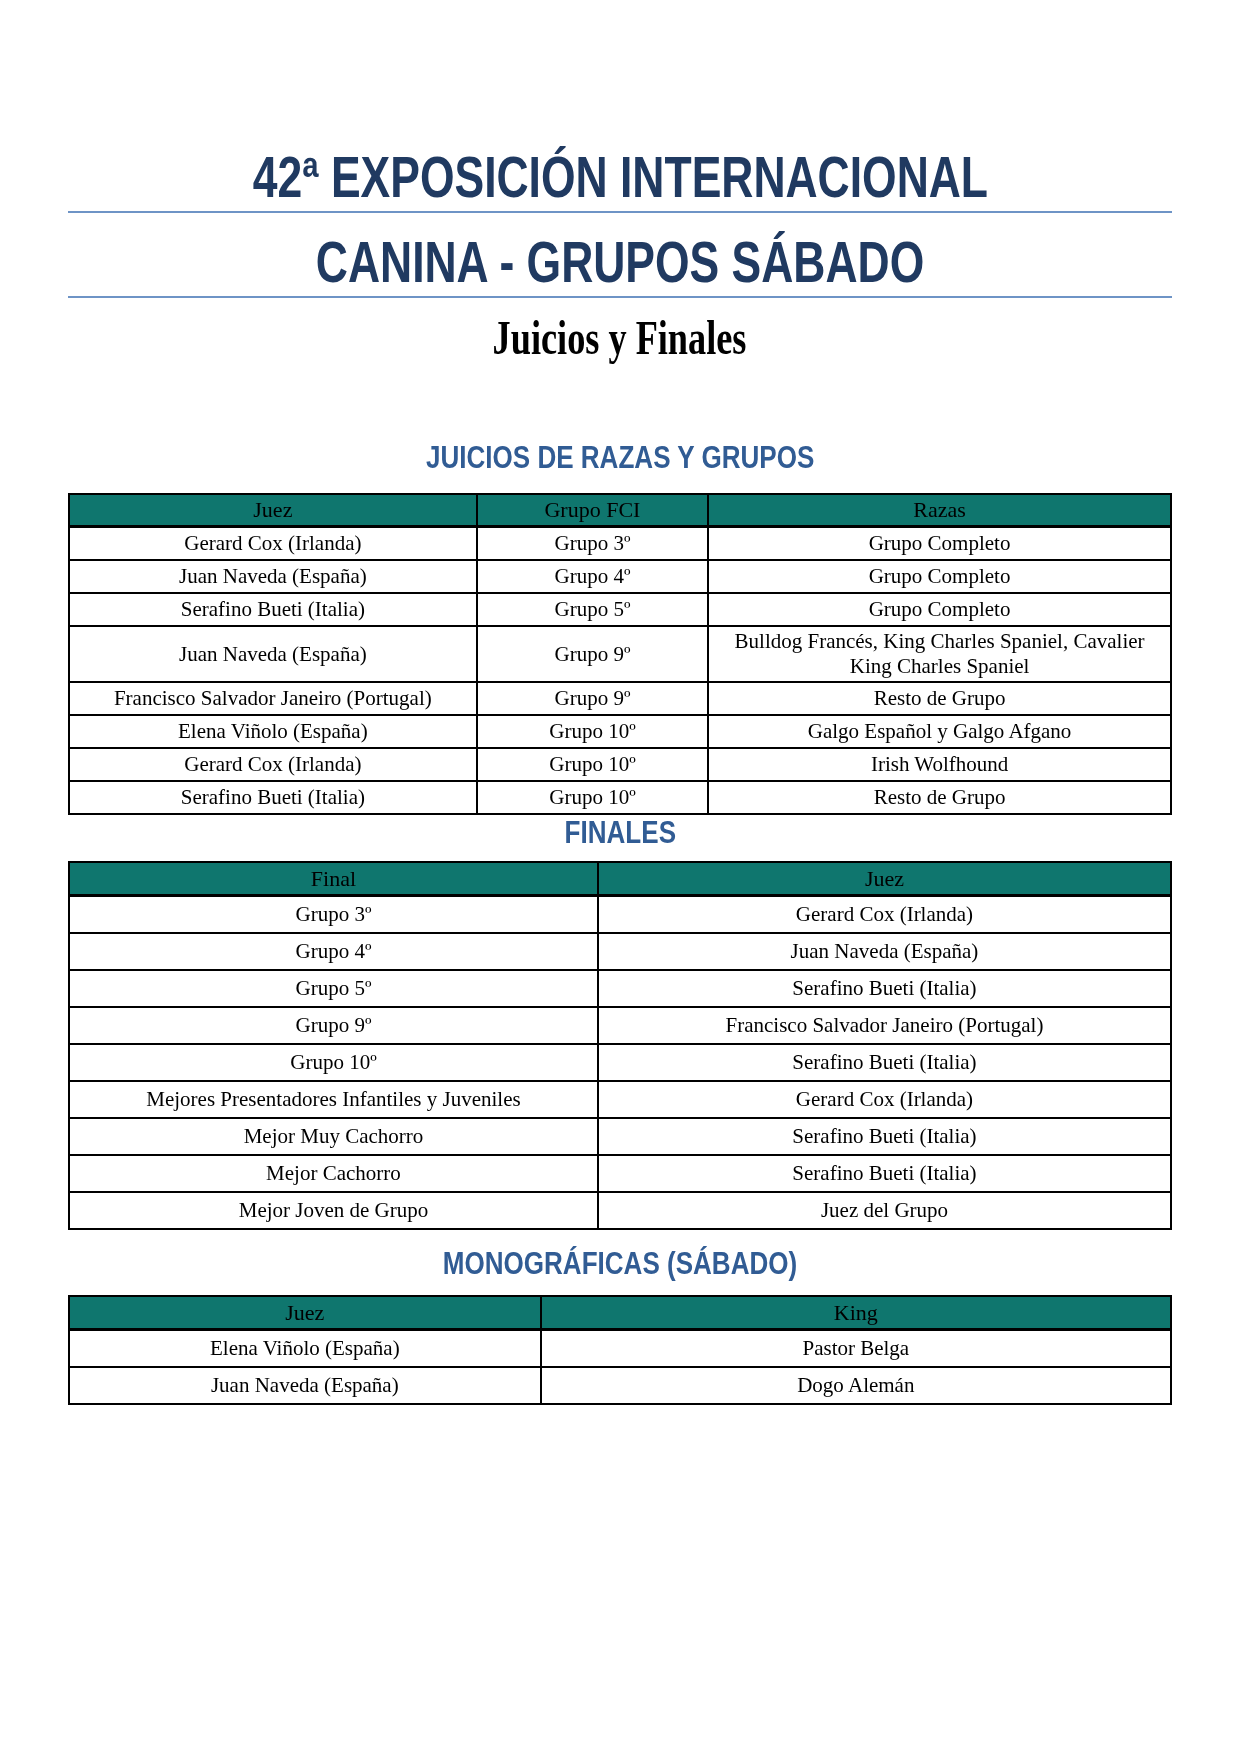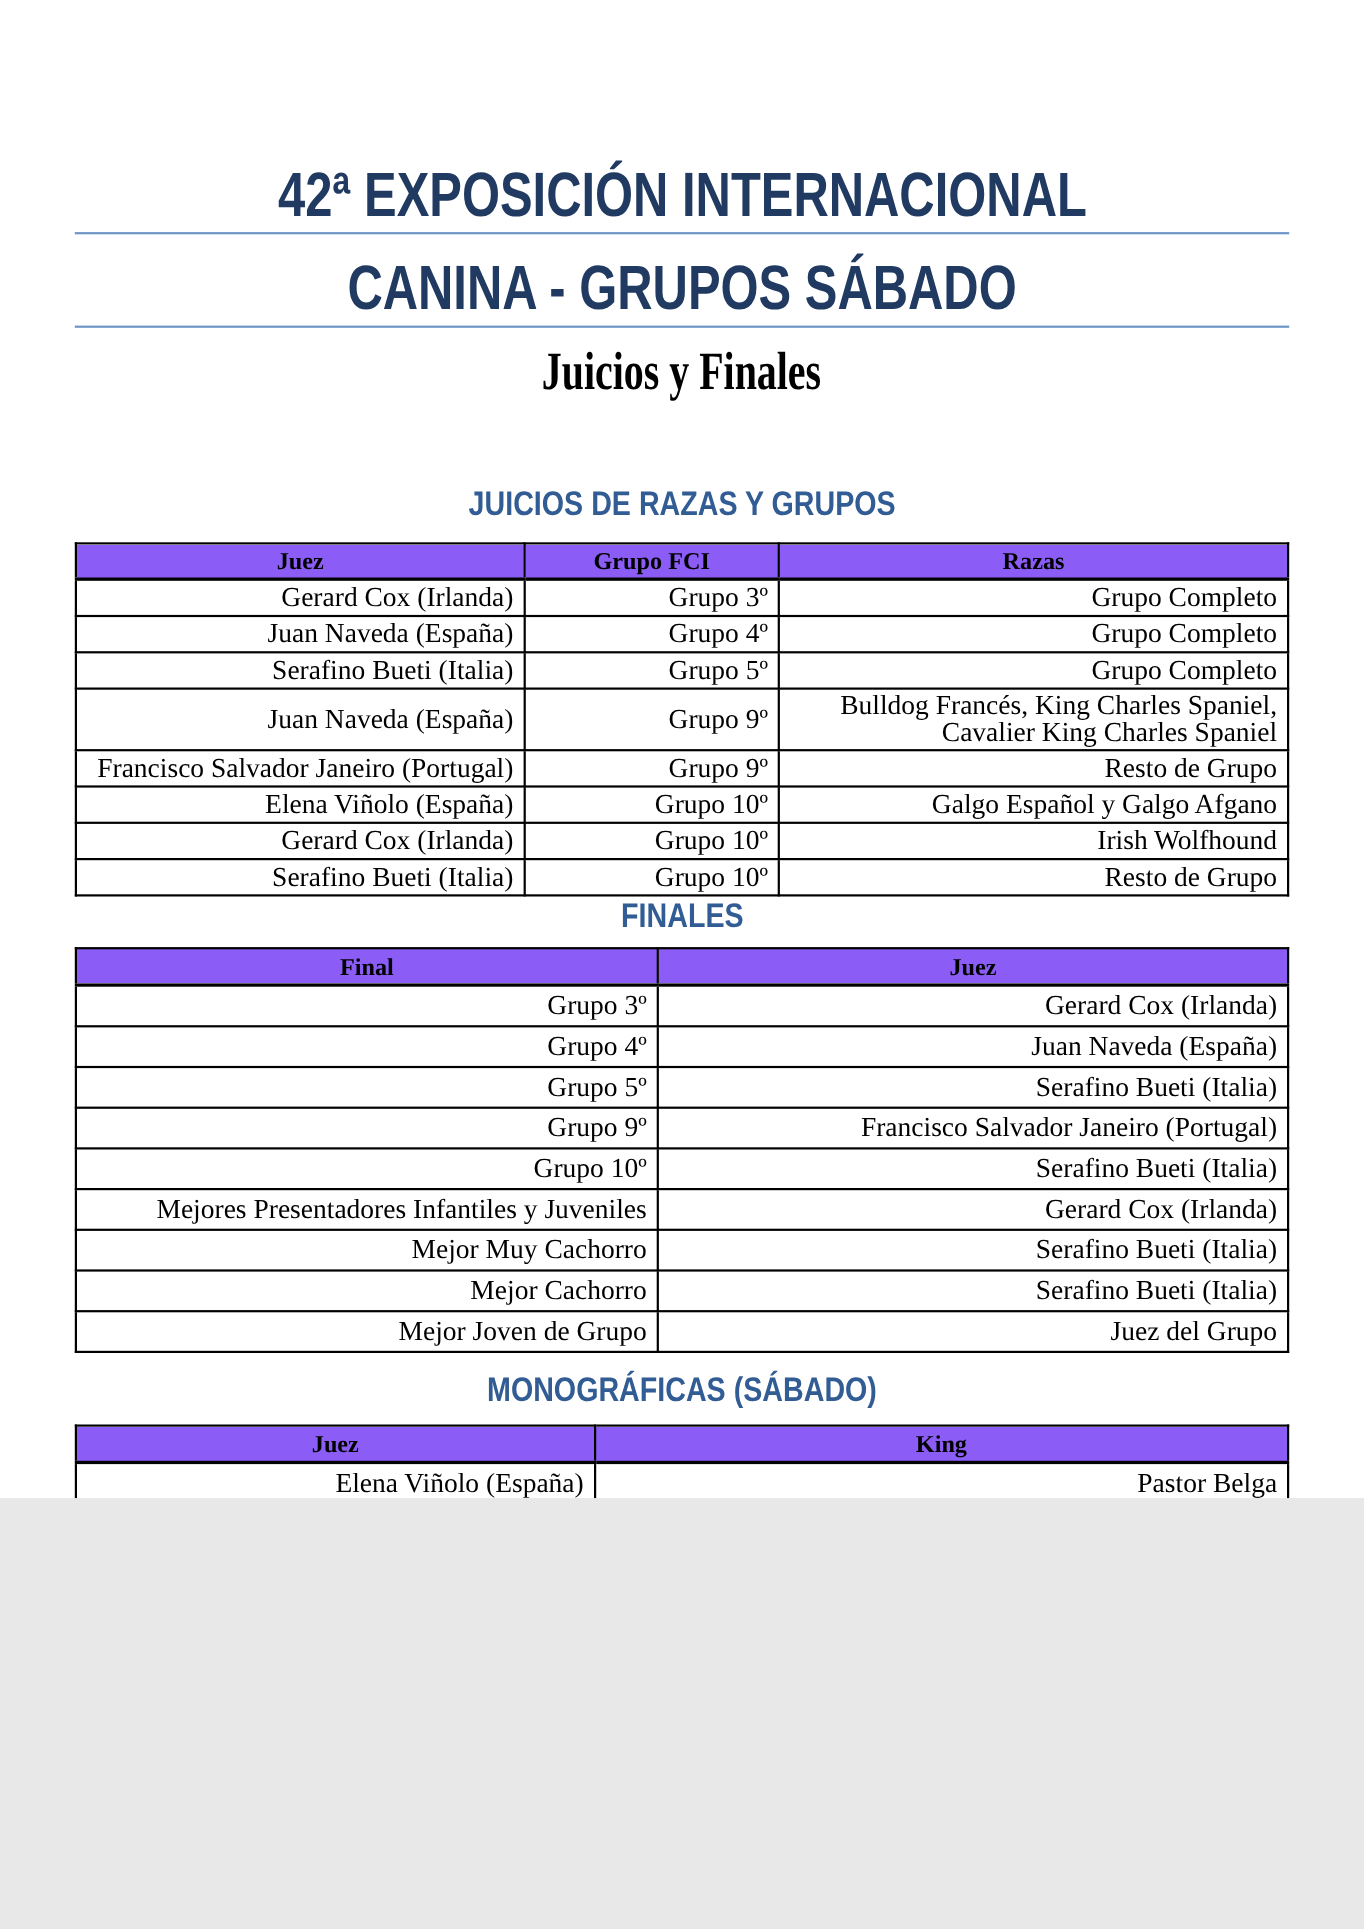--- a/index.html
+++ b/index.html
@@ -1,17 +1,17 @@
 <!DOCTYPE html>
 <html><head>
 <meta charset="utf-8">
 <style>
   html,body { margin:0; padding:0; background:#e8e8e8; }
   .page {
-    width:1240px; height:1362px; background:#ffffff; margin:0 auto;
+    width:1240px; height:1754px; background:#ffffff; margin:0 auto;
     font-family:"Liberation Serif", serif; color:#000; overflow:hidden;
     box-sizing:border-box;
   }
   .content { margin:0 68px; }
 
   
   .title-wrap { padding-top:148px; }
   .title-line {
     border-bottom:2px solid #6E94C6;
     text-align:center; padding-bottom:5px;
@@ -48,25 +48,25 @@
   
   table {
     border-collapse:collapse; width:100%; table-layout:fixed;
     font-family:"Liberation Serif", serif;
   }
   #sec-juicios table { margin-top:17px; }
   #sec-finales table { margin-top:10px; }
   #sec-mono    table { margin-top:13px; }
   th, td { border:2px solid #000; overflow:hidden; }
   th {
-    background:#8b5cf6; font-weight:bold; text-align:center;
+    background:#0f766e; font-weight:normal; text-align:center;
     font-size:22px; padding:0 6px; border-bottom-width:3px;
   }
   td {
-    font-size:25px; line-height:25px; text-align:right;
+    font-size:21px; line-height:25px; text-align:center;
     padding:2px 9px; vertical-align:middle;
   }
   .t1 th { height:30px; }
   .t1 td { height:27px; }
   .t2 th, .t3 th { height:31px; }
   .t2 td { height:31px; }
   .t3 td { height:31px; }
 </style>
 </head>
 <body>

